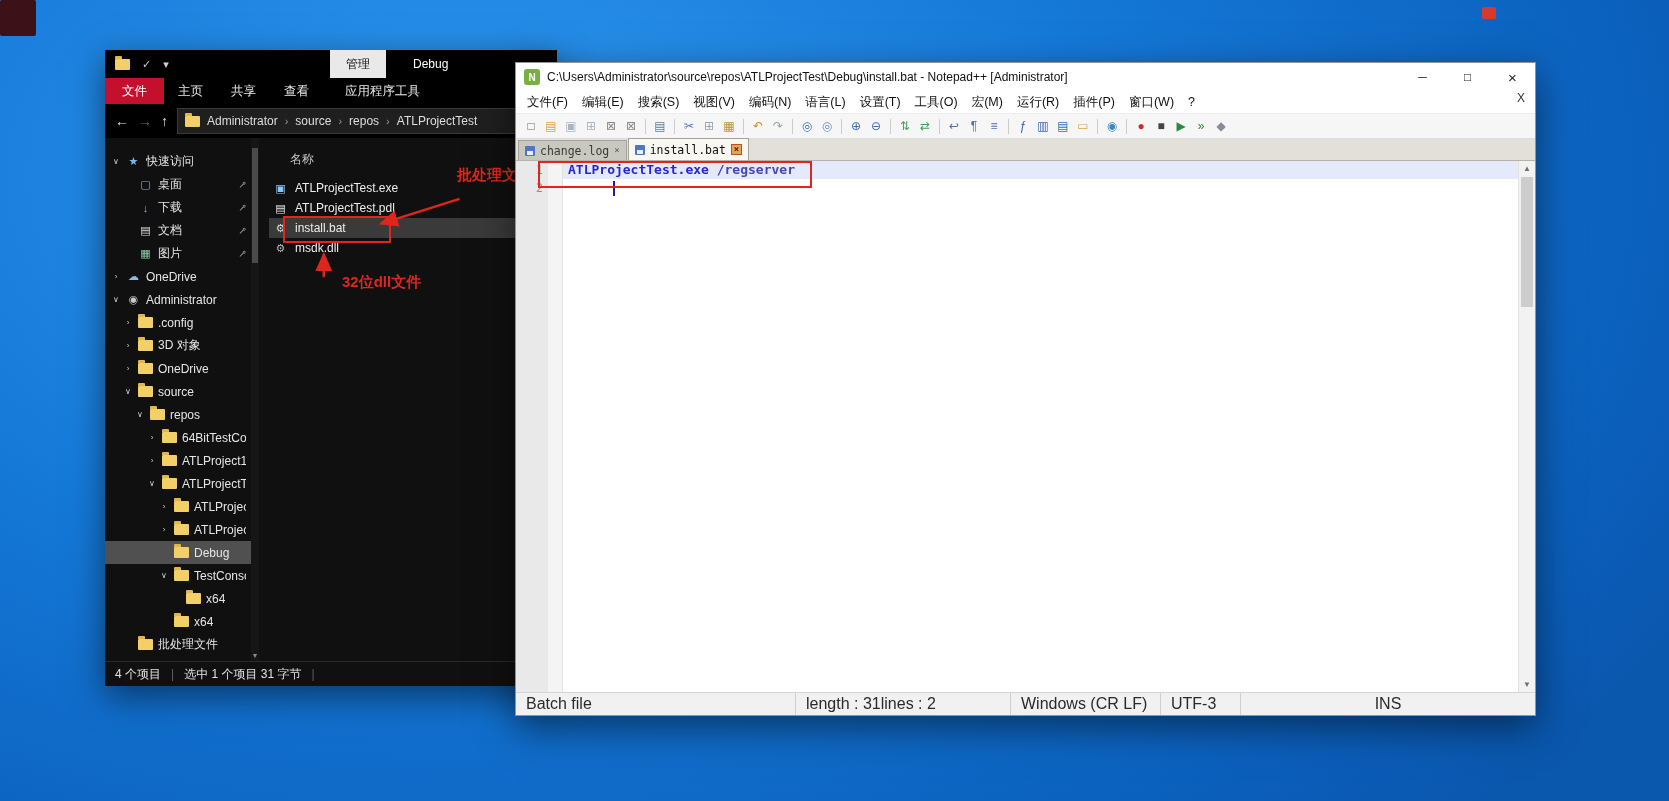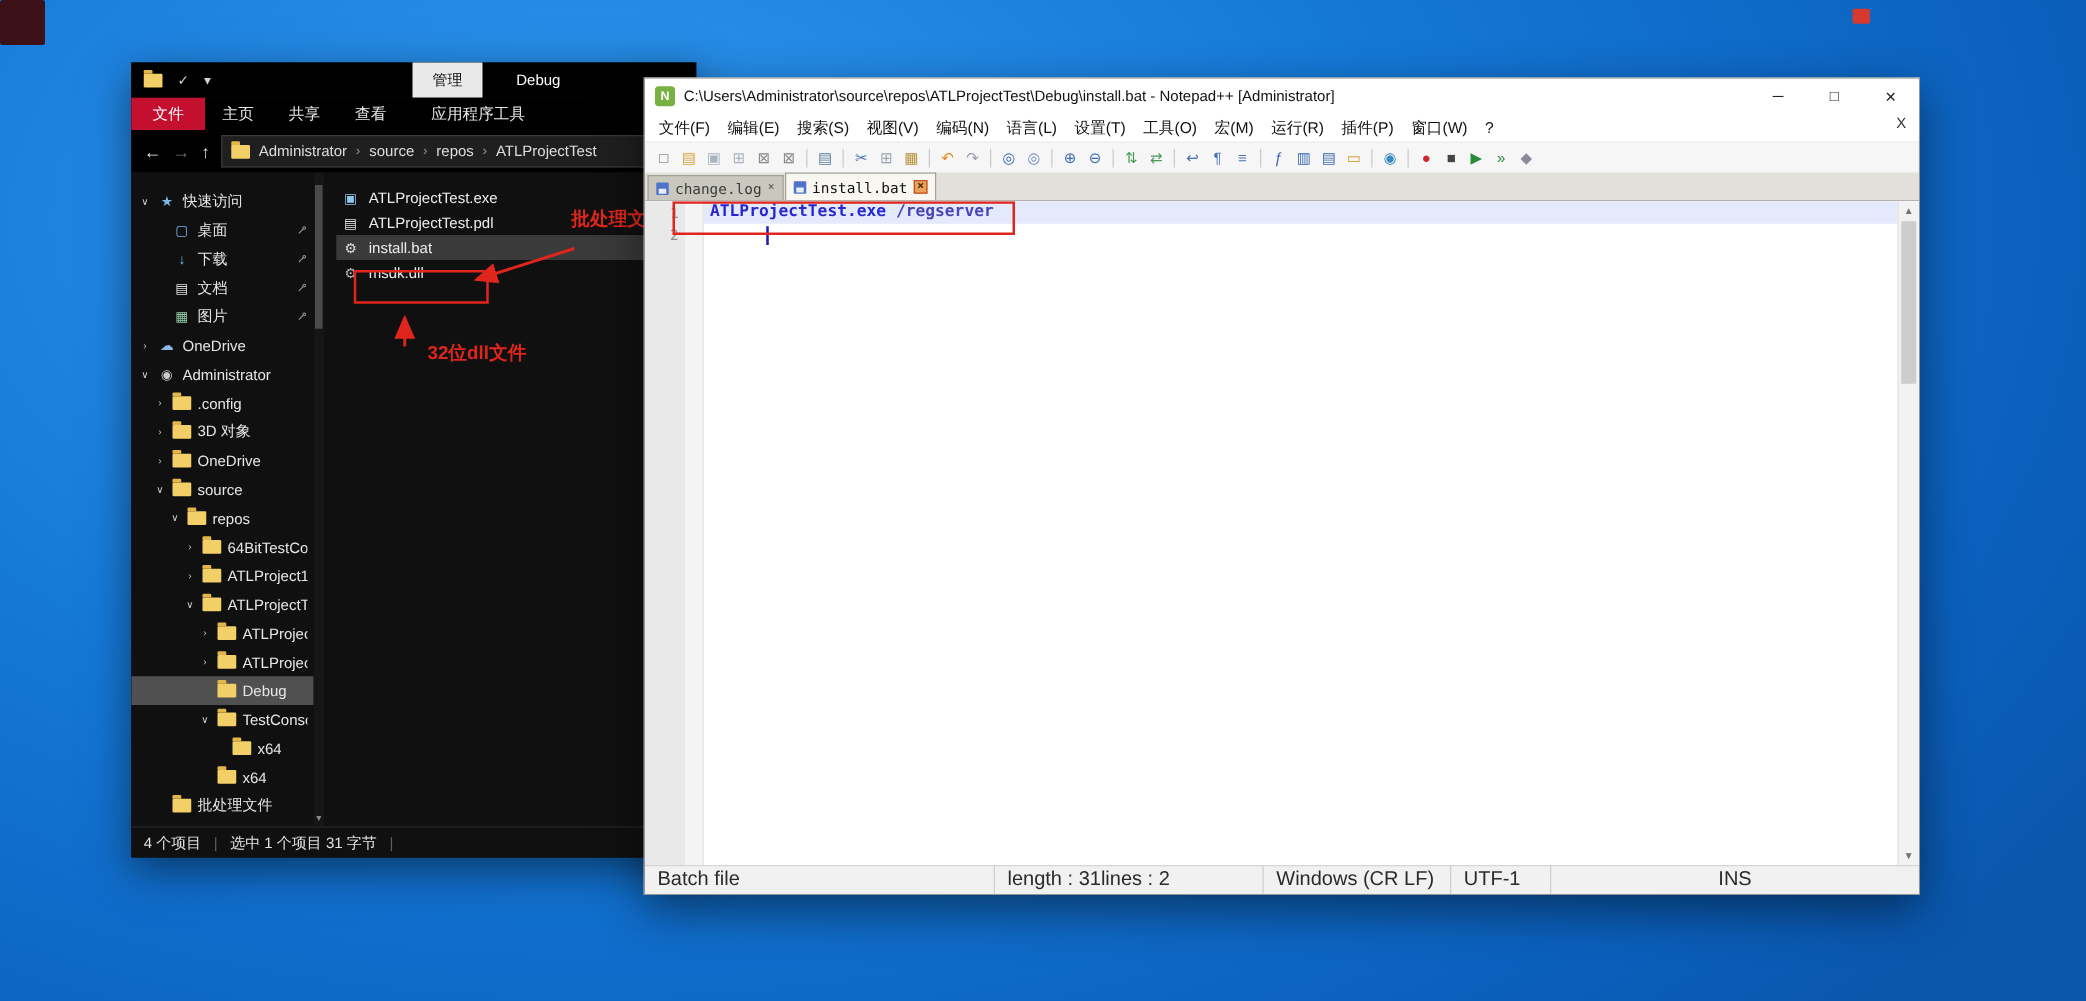--- a/index.html
+++ b/index.html
@@ -270,20 +270,21 @@
           <span class="nav-chev"></span>
           <span class="folder-ico"></span>
           <span class="nav-label">批处理文件</span>
         </div>
       </div>
     <div class="ex-nav-scroll">
       <div class="thumb"></div>
       <div class="sarr">▼</div>
     </div>
     <div class="ex-list">
+      <div class="ex-list-header">名称</div>
       <div id="ex-files">
           <div class="file-row">
             <span class="f-ico f-exe">▣</span>
             <span>ATLProjectTest.exe</span>
           </div>
           <div class="file-row">
             <span class="f-ico f-pdb">▤</span>
             <span>ATLProjectTest.pdl</span>
           </div>
           <div class="file-row sel">
@@ -416,16 +417,16 @@
       <div class="sb-arr sb-dn">▼</div>
     </div>
   </div>
   <div class="np-status">
     <div class="st-sec st-doc">Batch file</div>
     <div class="st-sec st-len">
       <span>length : 31</span>
       <span>lines : 2</span>
     </div>
     <div class="st-sec st-eol">Windows (CR LF)</div>
-    <div class="st-sec st-enc">UTF-1</div>
+    <div class="st-sec st-enc">UTF-3</div>
     <div class="st-sec st-ins">INS</div>
   </div>
 </div>
 
 </body></html>

